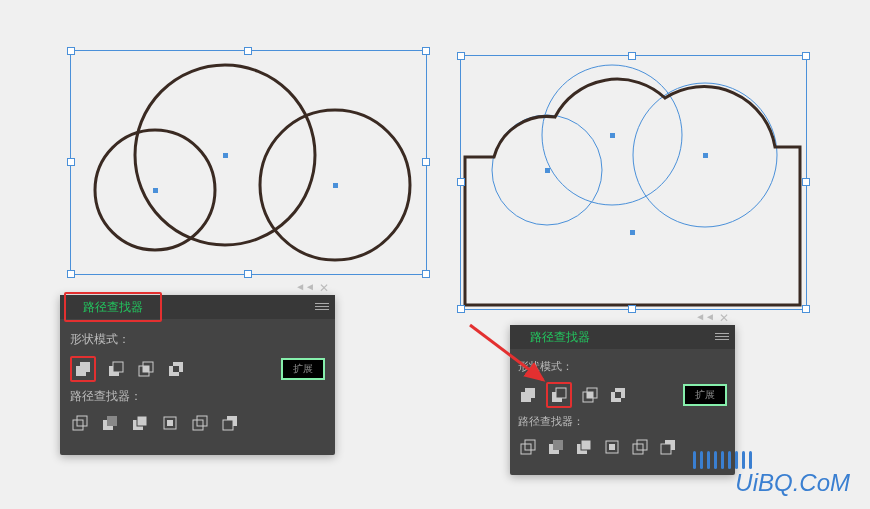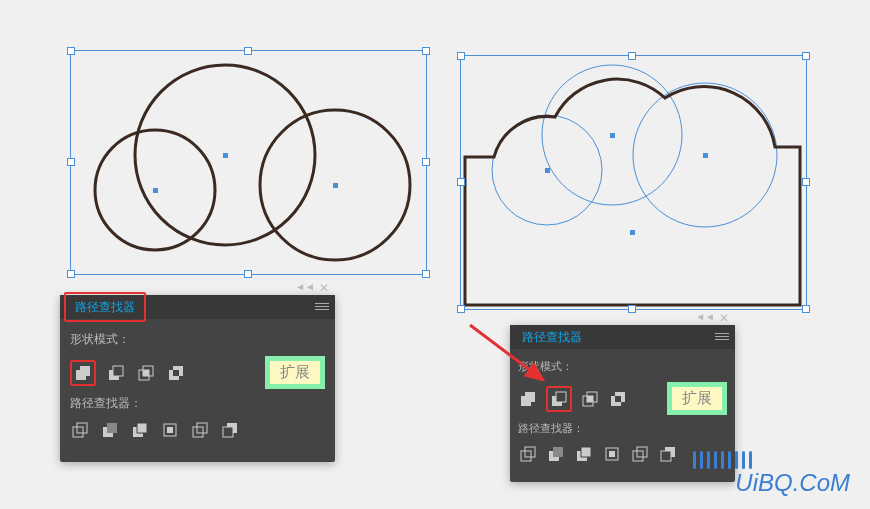--- a/index.html
+++ b/index.html
@@ -2,31 +2,31 @@
 <html><head>
 <meta charset="utf-8">
 <style>
   html,body{margin:0;padding:0;width:870px;height:509px;background:#f0f0f0;font-family:"Microsoft YaHei",Arial,sans-serif;position:relative;overflow:hidden}
   .canvas{position:absolute}
   .sel-box{position:absolute;border:1px solid #4a90d9}
   .sel-handle{position:absolute;width:6px;height:6px;background:#fff;border:1px solid #4a90d9}
   .sel-anchor{position:absolute;width:5px;height:5px;background:#4a90d9}
   .panel{position:absolute;background:#444;color:#ccc;font-size:12px;border-radius:2px;box-shadow:0 2px 10px rgba(0,0,0,0.3)}
   .panel-tabs{display:flex;align-items:center;height:24px;padding:0 4px;background:#383838;position:relative}
-  .tab{padding:0 8px;line-height:24px;color:#0ea5e9;font-size:12px}
+  .tab{padding:0 16px;line-height:24px;color:#22c55e;font-size:12px}
   .panel-close{position:absolute;right:6px;top:-14px;color:#bbb;cursor:pointer;font-size:12px}
   .panel-mini{position:absolute;right:20px;top:-14px;color:#bbb;font-size:10px}
   .panel-menu{position:absolute;right:6px;top:4px;width:14px;height:14px;display:flex;flex-direction:column;justify-content:center;gap:2px}
   .panel-menu span{display:block;height:1px;background:#aaa}
   .panel-body{padding:8px 10px}
   .label{margin:4px 0 8px;color:#bbb}
   .row{display:flex;gap:10px;align-items:center;margin-bottom:6px}
   .btn{width:20px;height:20px;display:flex;align-items:center;justify-content:center;cursor:pointer}
   .btn svg{width:16px;height:16px}
-  .expand{background:#fef9c3;color:#888;padding:2px 10px;font-size:15px;border:5px solid #86efac}
+  .expand{background:#000000;color:#888;padding:2px 10px;font-size:10px;border:2px solid #86efac}
   .hl-red{border:2px solid #e33030;border-radius:2px;padding:1px}
   .watermark{position:absolute;right:20px;bottom:12px;font-family:Arial,sans-serif;font-weight:400;font-size:24px;color:#3a7fd1;font-style:italic}
   .watermark-lines{position:absolute;right:118px;bottom:40px;display:flex;gap:4px}
   .watermark-lines span{display:block;width:3px;height:18px;background:#3a7fd1;border-radius:2px}
   .arrow{position:absolute;pointer-events:none}
 </style>
 </head>
 <body>
 
 <div class="canvas" style="left:70px;top:50px;width:360px;height:230px">

